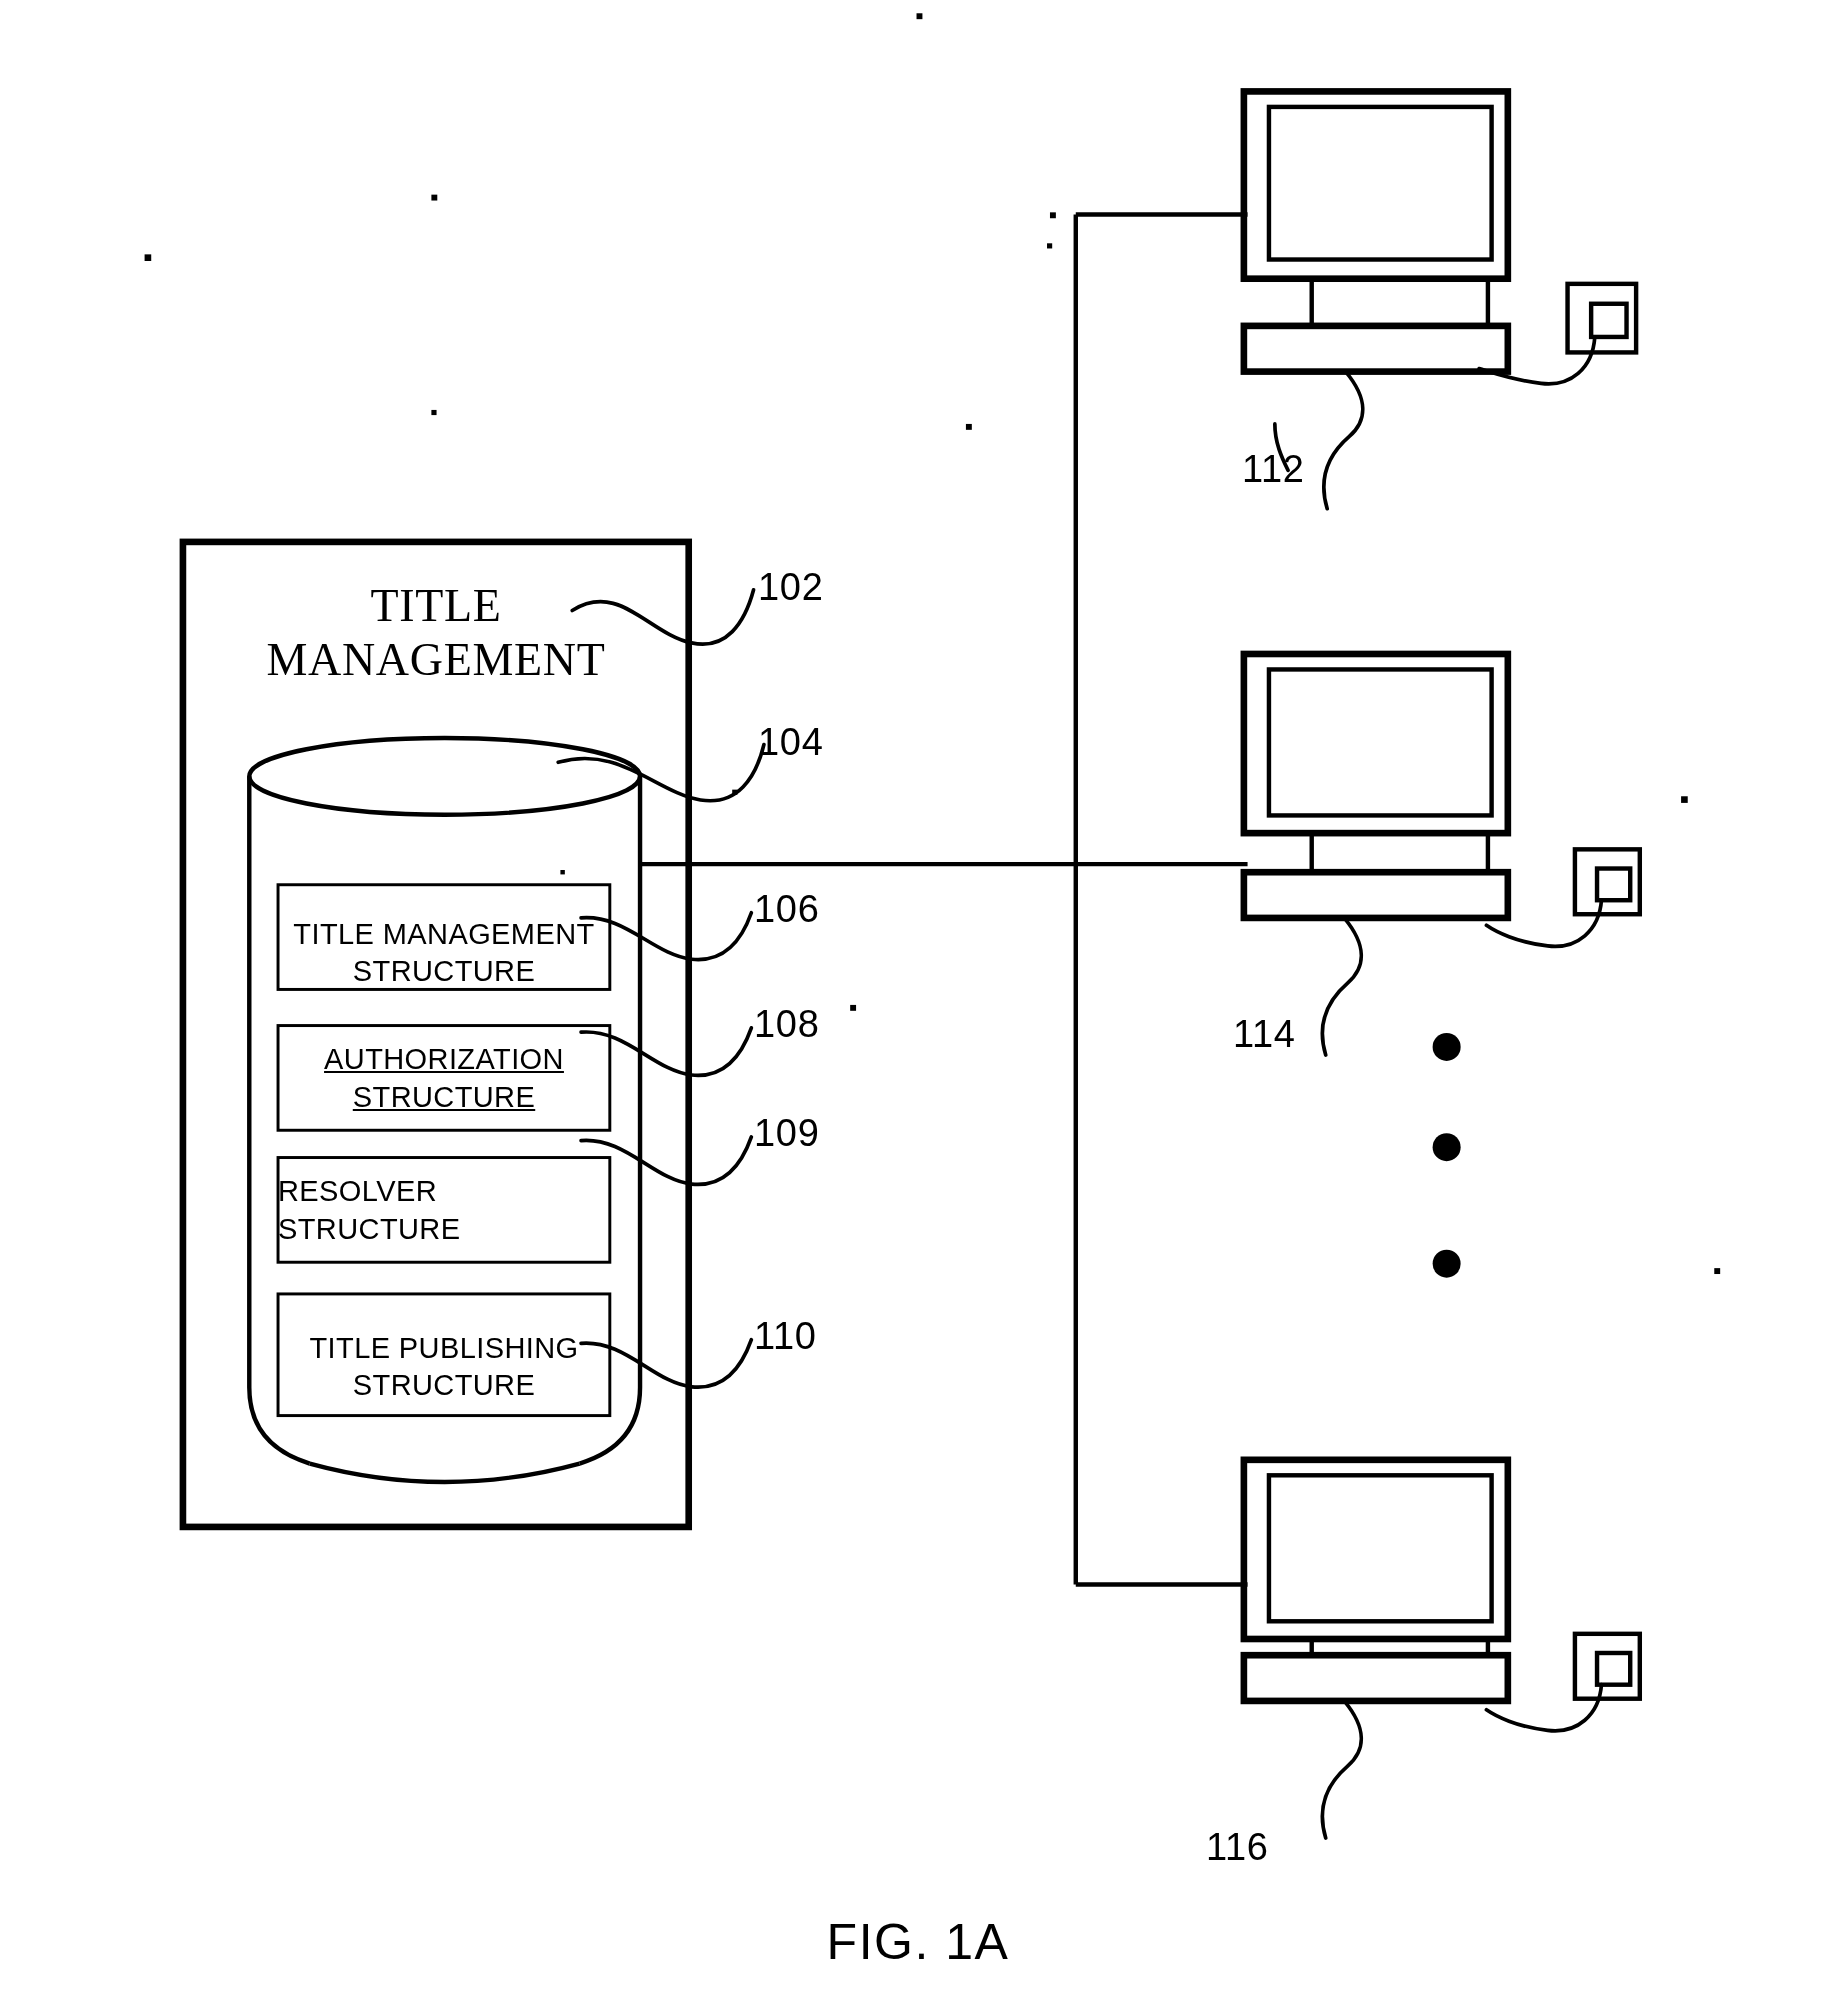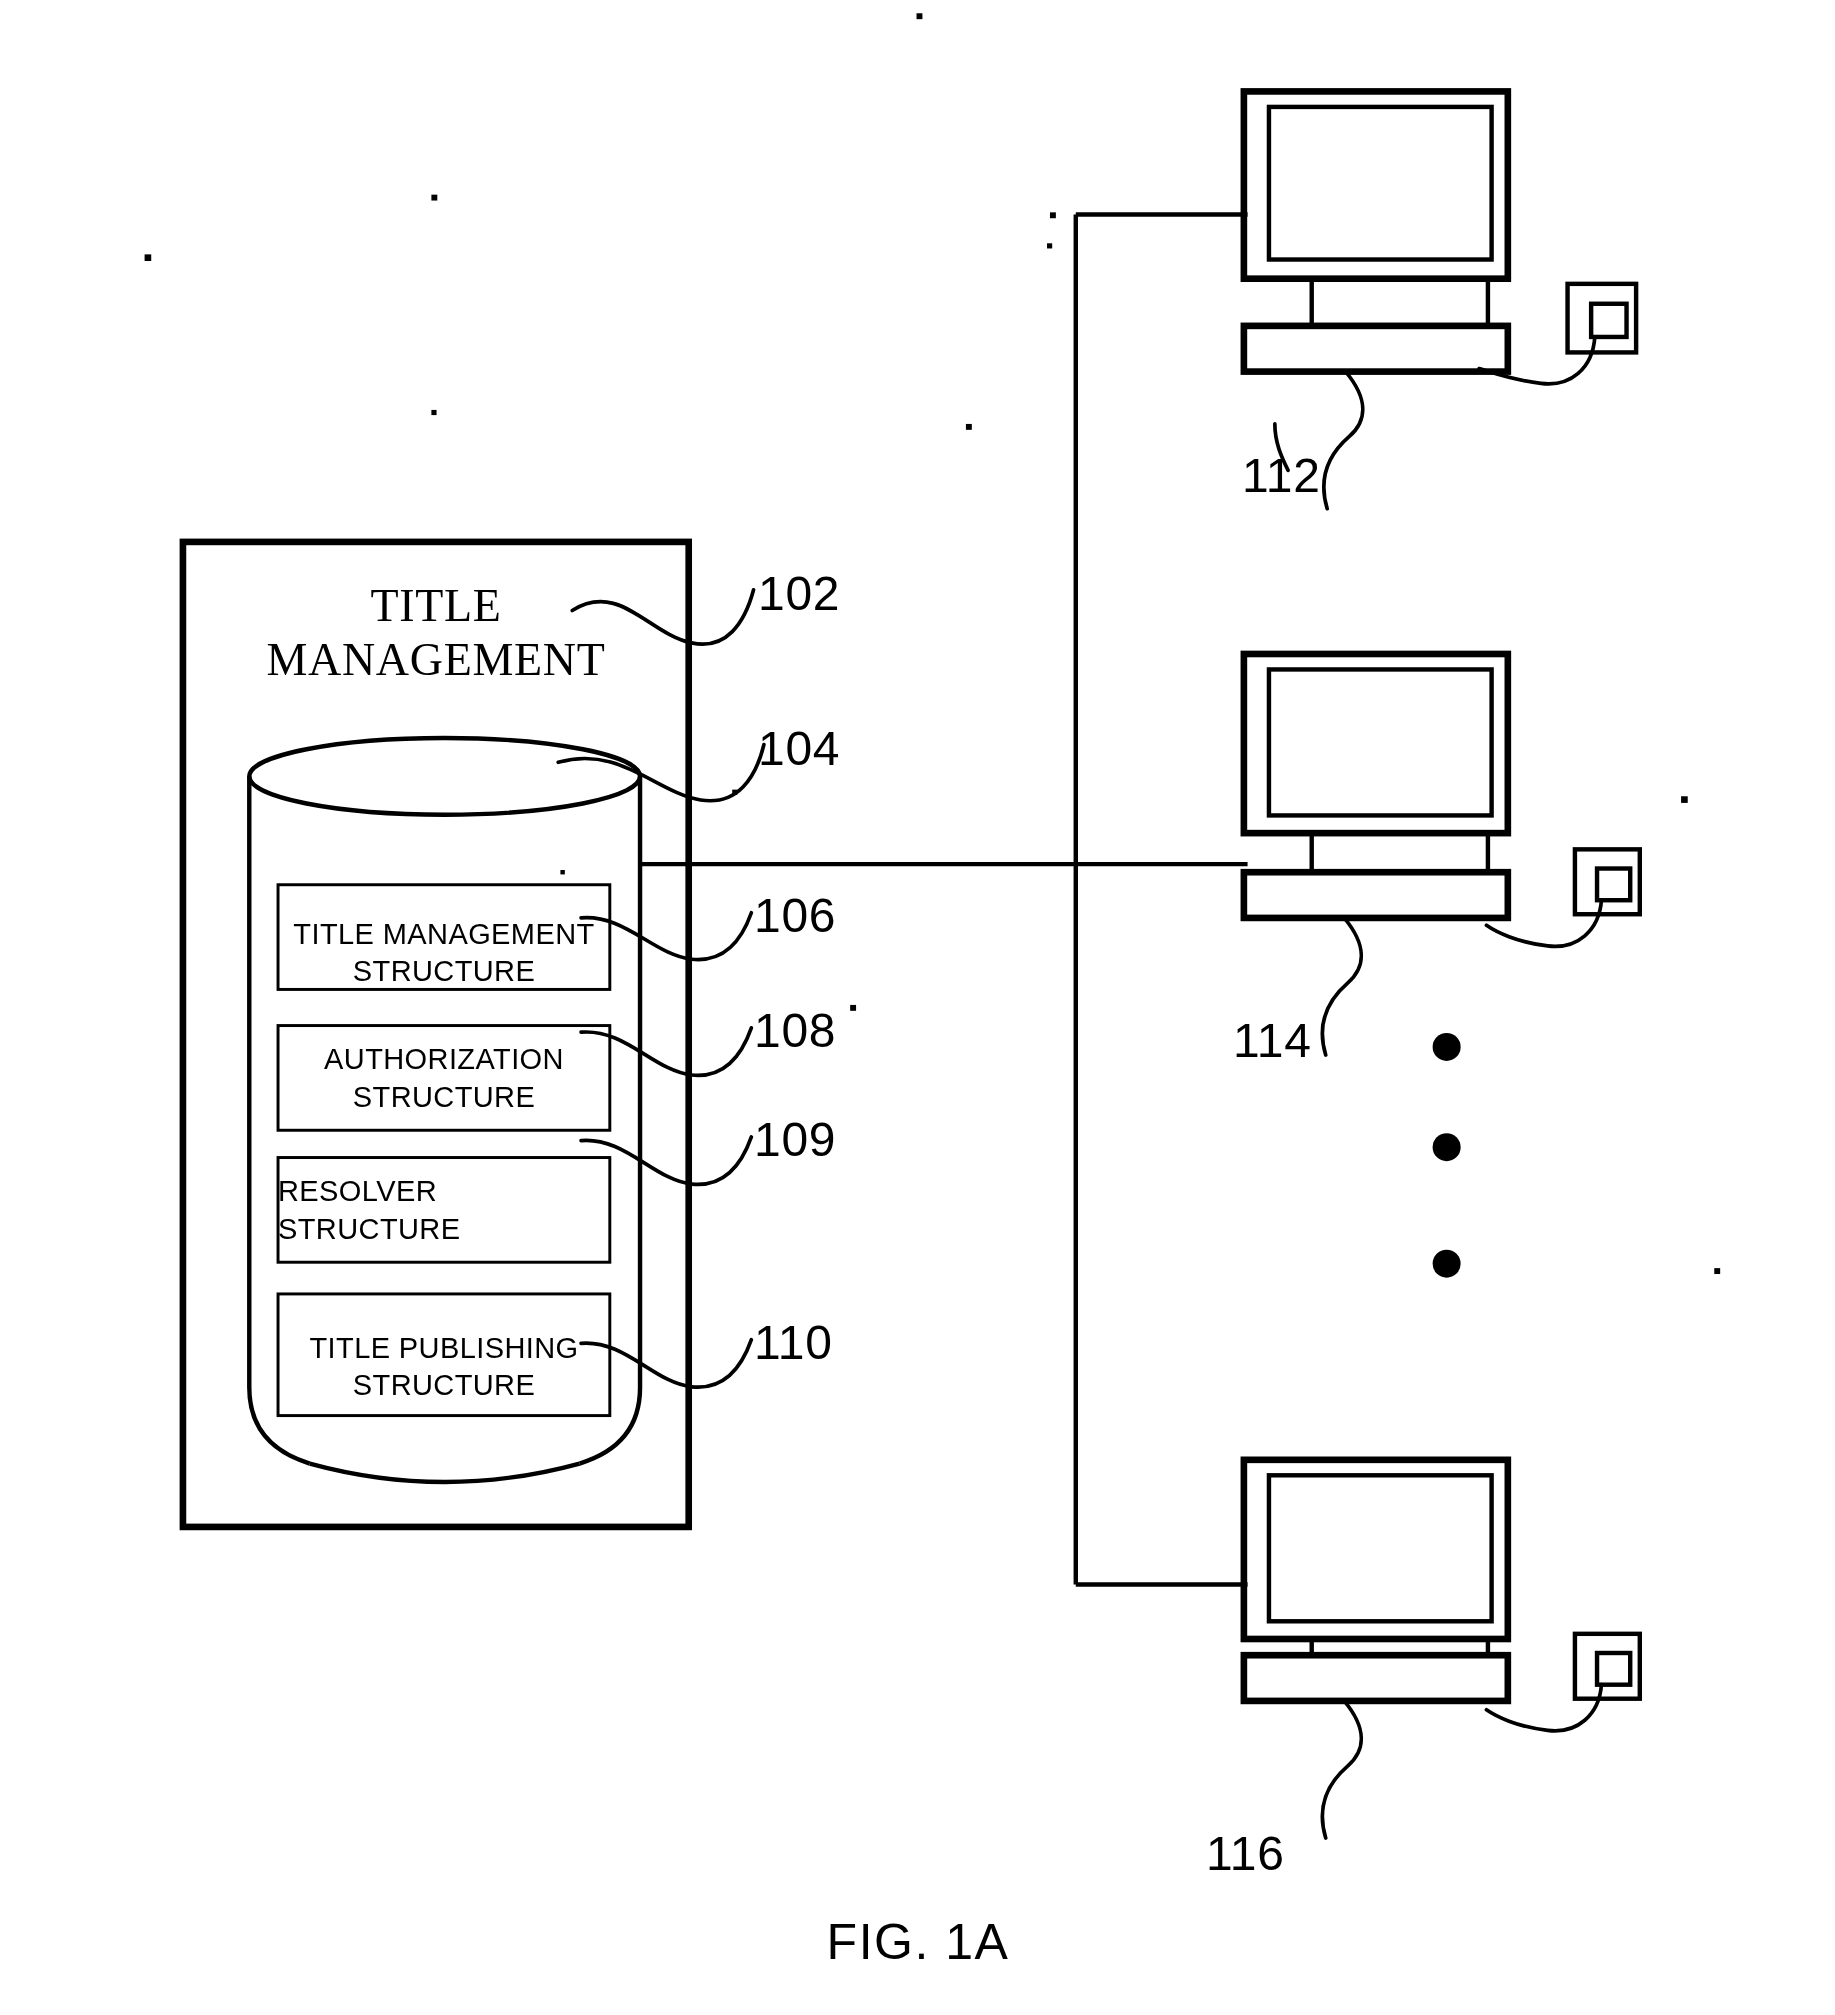--- a/index.html
+++ b/index.html
@@ -50,21 +50,21 @@
     font-size: 50px;
     letter-spacing: 1.5px;
   }
   .sans-box {
     font-family: "Liberation Sans", sans-serif;
     font-size: 29px;
     letter-spacing: 0.4px;
   }
   .sans-ref {
     font-family: "Liberation Sans", sans-serif;
-    font-size: 48px;
+    font-size: 38px;
     letter-spacing: 0.7px;
   }
 </style>
 </head>
 <body>
 
 <div id="figure-root">
 
   <svg id="figure-svg" viewBox="0 0 2490 2733" xmlns="http://www.w3.org/2000/svg">
 
@@ -192,21 +192,21 @@
     <div class="serif-title" style="line-height:1.18;">MANAGEMENT</div>
   </div>
 
   <div style="position:absolute; left:278px; top:885px; width:332px; height:105px;
               display:flex; flex-direction:column; align-items:center; justify-content:center;">
     <div class="sans-box" style="line-height:1.28;margin-top:31px;">TITLE MANAGEMENT</div>
     <div class="sans-box" style="line-height:1.28;">STRUCTURE</div>
   </div>
 
   <div style="position:absolute; left:278px; top:1026px; width:332px; height:105px;
-              display:flex; flex-direction:column; align-items:center; justify-content:center;">
+              display:flex; flex-direction:column; align-items:center; justify-content:center;text-decoration:underline;">
     <div class="sans-box" style="line-height:1.28;">AUTHORIZATION</div>
     <div class="sans-box" style="line-height:1.28;">STRUCTURE</div>
   </div>
 
   <div style="position:absolute; left:278px; top:1158px; width:272px; height:105px;
               display:flex; flex-direction:column; align-items:flex-start; justify-content:center;">
     <div class="sans-box" style="line-height:1.28;">RESOLVER STRUCTURE</div>
   </div>
 
   <div style="position:absolute; left:278px; top:1294px; width:332px; height:146px;

